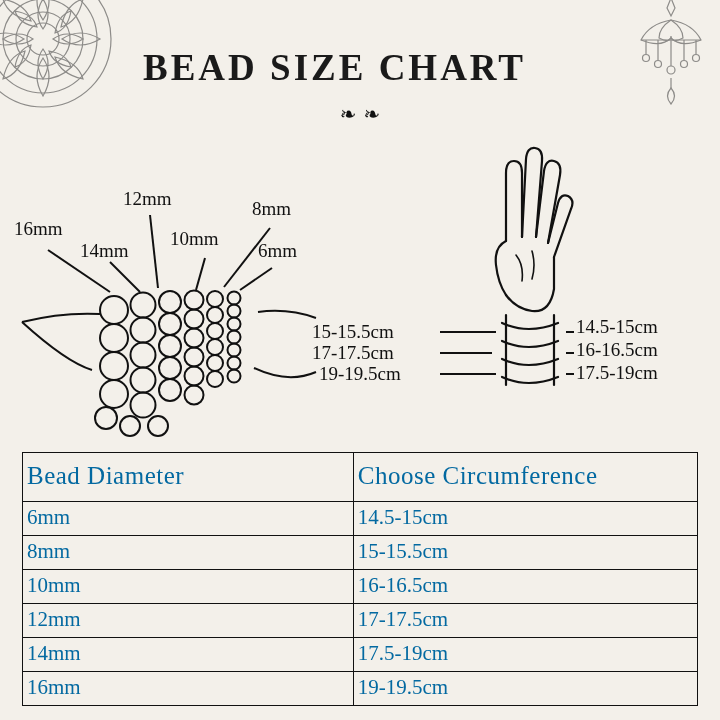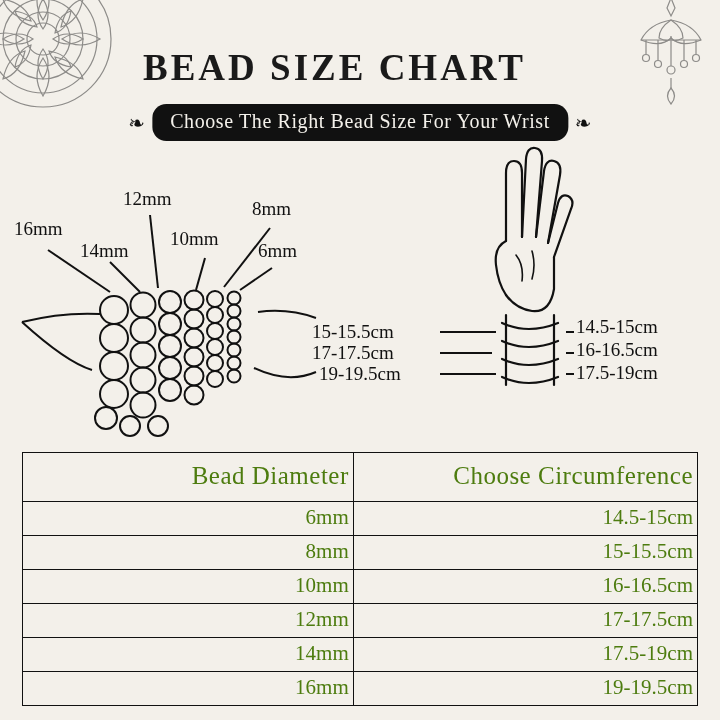--- a/index.html
+++ b/index.html
@@ -85,22 +85,22 @@
     position: absolute;
     left: 22px;
     top: 452px;
     width: 676px;
     border-collapse: collapse;
     font-family: "Liberation Serif", serif;
   }
   .size-table th,
   .size-table td {
     border: 1.6px solid #111;
-    text-align: right;
-    color: #4d7c0f;
+    text-align: left;
+    color: #0369a1;
     background: transparent;
   }
   .size-table th {
     font-size: 25px;
     font-weight: normal;
     padding: 9px 4px 11px 4px;
     letter-spacing: 0.5px;
   }
   .size-table td {
     font-size: 21px;
@@ -162,21 +162,20 @@
       <circle cx="80" cy="68" r="3.5"></circle>
       <path d="M55 88 v10"></path>
       <path d="M55 98 q-7 8 0 16 q7 -8 0 -16z"></path>
     </g>
   </svg>
 
   <div class="title">BEAD SIZE CHART</div>
 
   <div class="subtitle-wrap">
     <span class="flourish">❧</span>
-    <div class="subtitle-bar">Choose The Right Bead Size For Your Wrist</div>
     <span class="flourish">❧</span>
   </div>
 
   <div class="diagram">
 
     <svg style="position:absolute; left:10px; top:110px;" width="320" height="190" viewBox="0 0 320 190">
       <g fill="none" stroke="#111" stroke-width="2">
 
         <path d="M12 72 q40 -10 78 -8"></path>
         <path d="M12 72 q44 40 70 48"></path>

